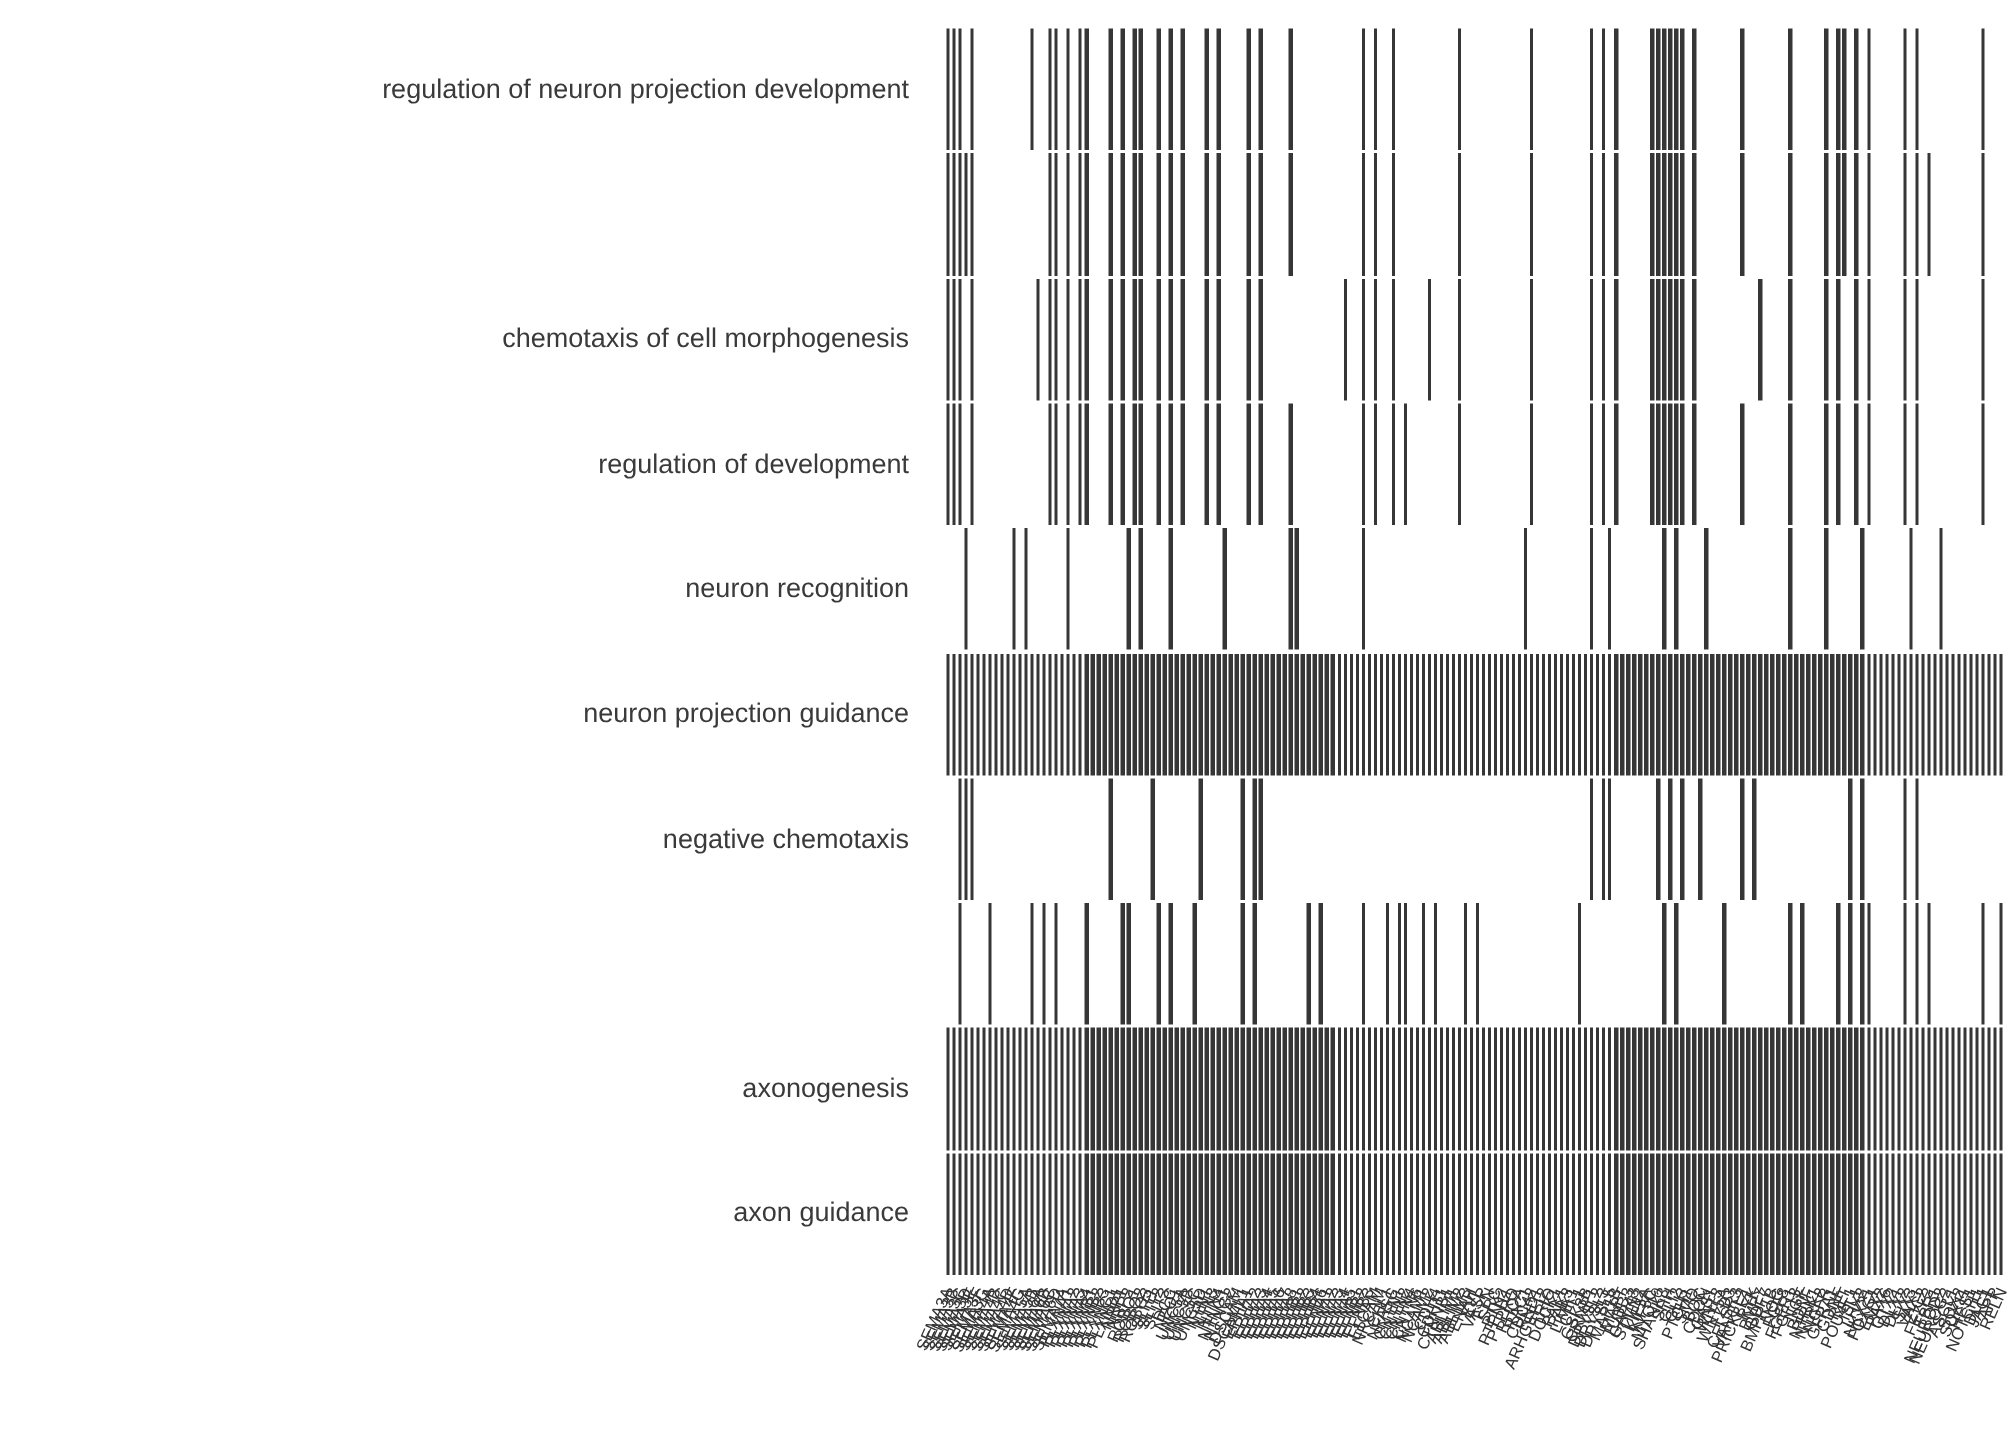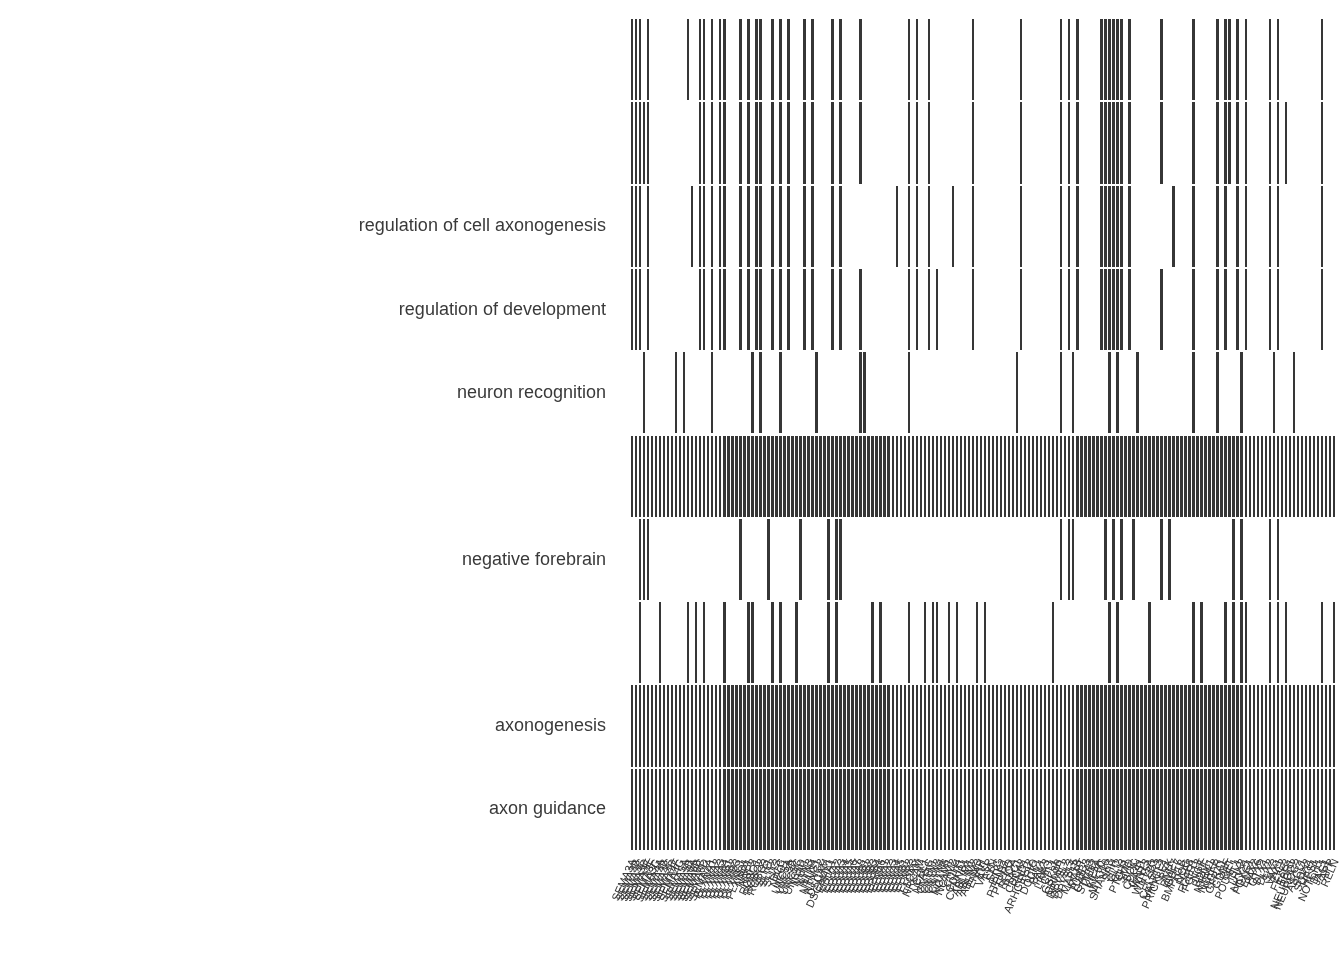--- a/index.html
+++ b/index.html
@@ -16,24 +16,26 @@
   .xtick{position:absolute;width:0;height:0;}
   .xtick span{position:absolute;right:0;top:0;display:inline-block;
         white-space:nowrap;transform-origin:100% 40%;
         transform:rotate(-66deg);font-size:11px;color:#333333;}
 </style>
 </head>
 <body>
 
 <div id="page">
   <div id="ylabels" style="left: 0px; top: 18px; width: 620px; height: 833px;">
-      <div class="ylab" style="top: 166.6px; height: 83.3px;">regulation of cell axonogenesis</div>
+      <div class="ylab" style="top: 0px; height: 83.3px;">regulation of neuron projection development</div>
+      <div class="ylab" style="top: 166.6px; height: 83.3px;">chemotaxis of cell morphogenesis</div>
       <div class="ylab" style="top: 249.9px; height: 83.3px;">regulation of development</div>
       <div class="ylab" style="top: 333.2px; height: 83.3px; padding-left: 32px;">neuron recognition</div>
-      <div class="ylab" style="top: 499.8px; height: 83.3px;">negative forebrain</div>
+      <div class="ylab" style="top: 416.5px; height: 83.3px;">neuron projection guidance</div>
+      <div class="ylab" style="top: 499.8px; height: 83.3px;">negative chemotaxis</div>
       <div class="ylab" style="top: 749.7px; height: 83.3px;">axon guidance</div>
       <div class="ylab" style="top: 666.4px; height: 83.3px;">axonogenesis</div>
     </div>
   <div id="plot" style="left: 630px; top: 18px; width: 706px; height: 833px;">
       <div class="hrow" style="top: 0px; height: 83.3px;">
         <div class="bar" style="left: 0.762159px; top: 1px; height: 81.3px; width: 2.48705px; background: rgb(54, 54, 54);"></div>
         <div class="bar" style="left: 4.77352px; top: 1px; height: 81.3px; width: 2.48705px; background: rgb(54, 54, 54);"></div>
         <div class="bar" style="left: 8.78489px; top: 1px; height: 81.3px; width: 2.48705px; background: rgb(54, 54, 54);"></div>
         <div class="bar" style="left: 16.8076px; top: 1px; height: 81.3px; width: 2.48705px; background: rgb(54, 54, 54);"></div>
         <div class="bar" style="left: 56.9213px; top: 1px; height: 81.3px; width: 2.48705px; background: rgb(54, 54, 54);"></div>

